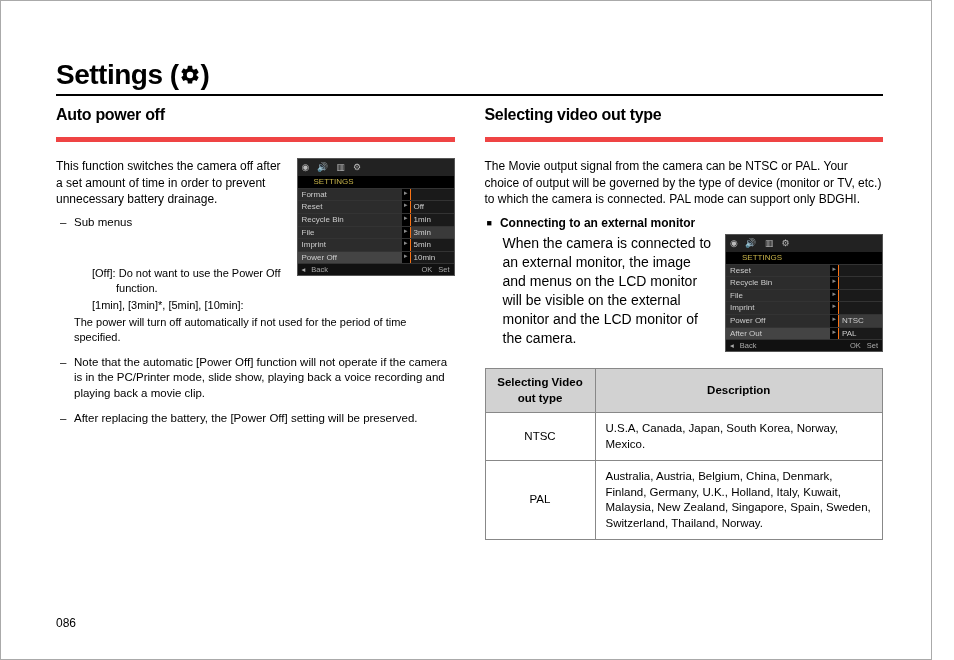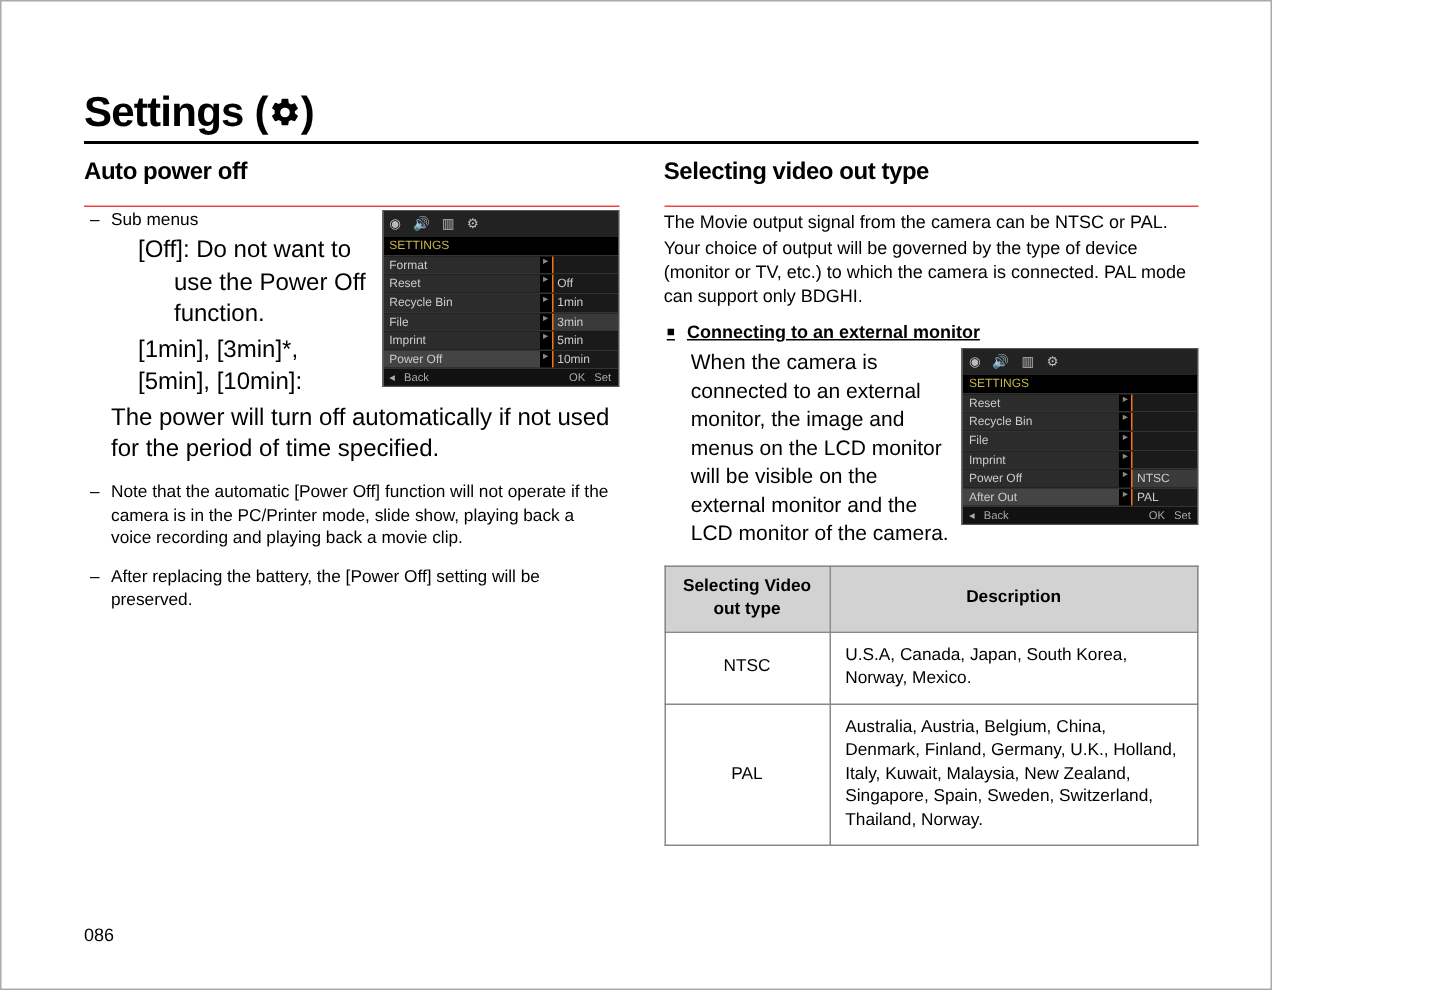--- a/index.html
+++ b/index.html
@@ -9,76 +9,76 @@
     width: 954px;
     height: 660px;
     position: relative;
     color: #000;
     font-size: 11.5px;
     line-height: 1.35;
   }
   .page {
     padding: 55px 48px 30px 55px;
     border: 1px solid #aaa;
-    width: 848px;
+    width: 932px;
     height: 660px;
     position: relative;
   }
   .page-title {
     font-size: 28px;
     font-weight: bold;
     border-bottom: 2.5px solid #000;
     padding-bottom: 0px;
     margin-bottom: 8px;
     letter-spacing: -0.5px;
   }
   .gear-icon { display:inline-block; vertical-align:-2px; }
   .columns {
     display: flex;
     gap: 30px;
   }
   .col { flex: 1; }
   .section-title {
     font-size: 16px;
     font-weight: bold;
-    border-bottom: 1px solid #ef4444;
+    border-bottom: 5px solid #ef4444;
     padding-bottom: 12px;
-    margin-bottom: 2px;
+    margin-bottom: 16px;
     letter-spacing: -0.3px;
   }
   .intro { font-size: 12px; margin-bottom: 8px; }
   .intro-wrap { overflow: hidden; }
   .screenshot {
     float: right;
     width: 158px;
     background: #000;
     color: #ccc;
     font-size: 8px;
     margin-left: 8px;
     margin-bottom: 4px;
     border: 1px solid #555;
     line-height: 1.2;
   }
   .ss-top { background: #222; padding: 3px 4px; display:flex; gap:8px; }
   .ss-top-icon { color:#bbb; font-size:9px; }
-  .ss-hdr { color:#c9b54a; padding: 1px 4px; font-size:8px; }
+  .ss-hdr { color:#c9b54a; padding: 1px 16px; font-size:8px; }
   .ss-row { display:flex; border-top:1px solid #333; }
   .ss-row-left { flex:1; padding:1px 4px; background:#2c2c2c; white-space:nowrap; }
   .ss-row-left.hl { background:#444; }
   .ss-row-right { width:44px; padding:1px 3px; background:#1a1a1a; border-left:1px solid #f97316; white-space:nowrap; }
   .ss-row-right.hl { background:#3a3a3a; }
   .ss-arrow { color:#888; font-size:7px; padding:0 2px;}
   .ss-bottom { display:flex; background:#111; border-top:1px solid #333; padding:1px 4px; gap:6px;}
   .ss-bottom span{ color:#aaa; font-size:7.5px;}
   .sub-list { list-style:none; padding-left: 18px; font-size:11.5px; }
   .sub-list > li { position:relative; margin-bottom:10px; }
   .sub-list > li:before { content:"–"; position:absolute; left:-14px; }
-  .sub-detail { padding-left: 18px; font-size:16px; }
+  .sub-detail { padding-left: 18px; font-size:11px;margin-top:36px; }
   .sub-detail div { margin-bottom:2px; }
-  .square-head { font-size:12px; font-weight:bold; margin: 6px 0 3px 2px; text-decoration: underline; }
+  .square-head { font-size:12px; font-weight:bold; margin: 6px 0 3px 2px; }
   .square-head:before { content:"■"; margin-right:8px; font-size:9px; vertical-align:1px;}
   .connect-text { font-size:14px; padding-left: 18px; }
   table.desc { width:100%; border-collapse: collapse; margin-top:12px; font-size:11.5px;}
   table.desc th { background:#d2d2d2; border:1px solid #888; padding:6px 8px; font-weight:bold; }
   table.desc td { border:1px solid #888; padding:8px 10px; vertical-align:middle; }
   table.desc td.typecell { text-align:center; width:110px;}
   .page-num { position:absolute; bottom:28px; left:55px; font-size:12px; color:#000000;}
 </style>
 </head>
 <body>
@@ -136,20 +136,21 @@
               <div class="ss-row-right">10min</div>
             </div>
           <div class="ss-bottom">
             <span>◂</span>
             <span>Back</span>
             <span style="margin-left:auto">OK</span>
             <span>Set</span>
           </div>
         </div>
 
+        <div class="intro">This function switches the camera off after a set amount of time in order to prevent unnecessary battery drainage.</div>
 
         <ul class="sub-list">
           <li>
             <span>Sub menus</span>
             <div class="sub-detail">
               <div style="text-indent:-24px; padding-left:24px;">[Off]: Do not want to use the Power Off function.</div>
               <div>[1min], [3min]*, [5min], [10min]:</div>
               <div style="margin-left:-18px;">The power will turn off automatically if not used for the period of time specified.</div>
             </div>
           </li>

